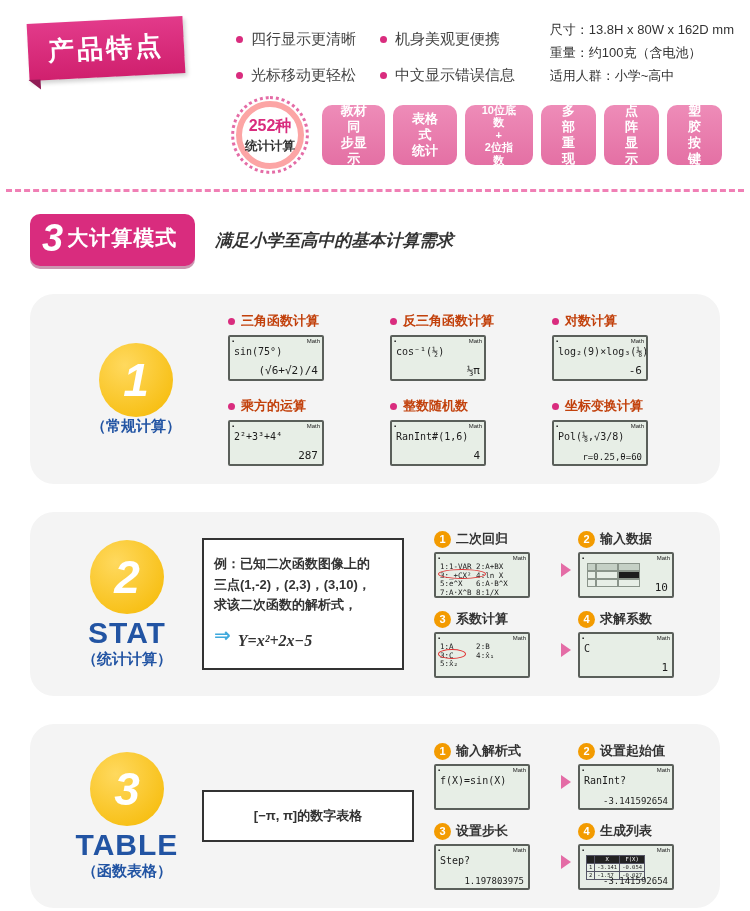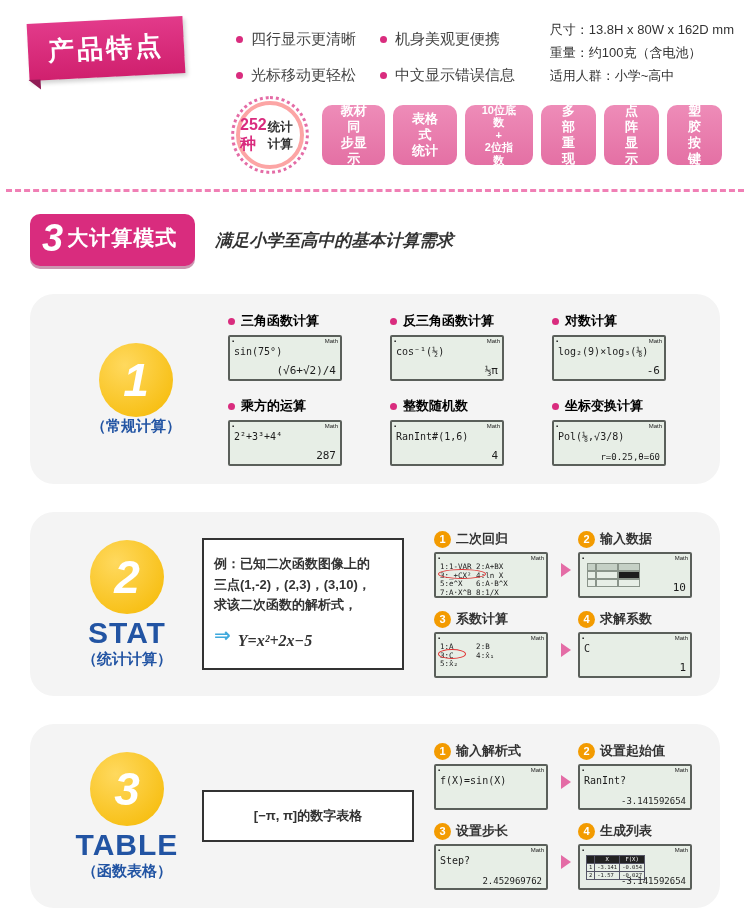--- a/index.html
+++ b/index.html
@@ -11,21 +11,21 @@
 .ribbon{position:absolute;left:2px;top:6px;background:linear-gradient(180deg,#e23a8a,#d0206e);color:#fff;font-size:26px;font-weight:bold;letter-spacing:3px;padding:11px 20px;transform:rotate(-3deg);box-shadow:2px 3px 4px rgba(0,0,0,.18);}
 .ribbon:before{content:"";position:absolute;left:-1px;bottom:-9px;border-top:10px solid #8f1c55;border-left:12px solid transparent;}
 .features{display:flex;gap:24px;margin-left:26px;padding-top:16px;}
 .fcol{display:flex;flex-direction:column;gap:17px;}
 .feat{display:flex;align-items:center;gap:8px;font-size:15px;color:#444;white-space:nowrap;font-family:Liberation Mono, monospace;}
 .pdot{width:7px;height:7px;border-radius:50%;background:#d92c7e;flex-shrink:0;}
 .specs{margin-left:auto;font-size:13px;color:#333;line-height:23px;padding-top:4px;white-space:nowrap;}
 
 
 .row2{display:flex;align-items:center;margin:14px 28px 0 236px;}
-.count{width:68px;height:68px;border-radius:50%;border:4px solid #fca5a5;outline:3px dotted #e46ca6;outline-offset:2px;display:flex;align-items:center;justify-content:center;background:#fff;flex-shrink:0;}
+.count{width:68px;height:68px;border-radius:50%;border:6px solid #fca5a5;outline:3px dotted #e46ca6;outline-offset:2px;display:flex;flex-direction:column;align-items:center;justify-content:center;background:#fff;flex-shrink:0;}
 .count .t{color:#d92c7e;font-weight:bold;font-size:16px;}
 .count .b{font-size:12.5px;color:#333;font-weight:bold;margin-top:1px;}
 .chips{display:flex;gap:8px;margin-left:18px;}
 .chip{min-width:55px;height:60px;border-radius:10px;background:linear-gradient(180deg,#ee8cb8,#e470a4);color:#fff;font-size:13px;font-weight:bold;display:flex;flex-direction:column;align-items:center;justify-content:center;line-height:16px;padding:0 16px;text-align:center;}
 .chip.small{font-size:11px;line-height:12.5px;min-width:66px;}
 
 .divider{margin:20px 6px 0;border-top:3px dashed #f07fb5;}
 
 
 .modes{display:flex;align-items:center;gap:20px;margin:22px 0 0 30px;}
@@ -36,24 +36,24 @@
 
 
 .card{margin:28px 30px 0;background:#f4f4f4;border-radius:24px;display:flex;padding:18px 22px;}
 .mode-left{width:168px;display:flex;flex-direction:column;align-items:center;justify-content:center;flex-shrink:0;}
 .bignum{width:74px;height:74px;border-radius:50%;background:radial-gradient(circle at 35% 30%,#ffd95e,#f5b800);color:#fff;font-size:46px;font-weight:bold;font-style:italic;display:flex;align-items:center;justify-content:center;}
 .mode-name{color:#2254a3;font-size:30px;font-weight:800;letter-spacing:1px;margin-top:2px;}
 .mode-cname{color:#2254a3;font-size:15px;font-weight:bold;}
 
 
 .ex-grid{flex:1;display:grid;grid-template-columns:repeat(3,1fr);gap:16px 16px;align-content:center;justify-items:start;padding-left:8px;}
-.exlab{display:flex;align-items:center;gap:6px;font-size:13px;font-weight:bold;color:#000000;margin-bottom:5px;white-space:nowrap;}
-
-
-.screen{position:relative;width:114px;height:46px;background:#e7eee6;border:2px solid #5a5f5a;border-radius:2px;font-family:"DejaVu Sans Mono",monospace;color:#1c1c1c;padding:9px 4px 2px;overflow:hidden;}
+.exlab{display:flex;align-items:center;gap:6px;font-size:13px;font-weight:bold;color:#c2410c;margin-bottom:5px;white-space:nowrap;}
+
+
+.screen{position:relative;width:96px;height:46px;background:#e7eee6;border:2px solid #5a5f5a;border-radius:2px;font-family:"DejaVu Sans Mono",monospace;color:#1c1c1c;padding:9px 4px 2px;overflow:hidden;}
 .sline{position:absolute;top:1px;left:2px;right:2px;display:flex;justify-content:space-between;font-size:6px;line-height:6px;color:#222;font-family:"Liberation Sans",sans-serif;}
 .scr-expr{font-size:10px;line-height:11px;white-space:nowrap;}
 .scr-res{position:absolute;right:4px;bottom:2px;font-size:11px;white-space:nowrap;}
 .scr-res.sm{font-size:9px;}
 .scr-menu{font-size:7.5px;line-height:8.6px;white-space:pre;}
 .oval{position:absolute;border:1.5px solid #e03131;border-radius:50%;}
 
 
 .exbox{align-self:center;background:#fff;border:2px solid #333;padding:14px 10px;font-size:13px;font-weight:600;line-height:1.55;flex-shrink:0;}
 .exbox .c{text-align:center;}
@@ -402,21 +402,21 @@
         <div class="shead">
             <span class="snum">3</span>
             <span class="slabel">设置步长</span>
           </div>
         <div class="screen">
           <div class="sline">
               <span>▪</span>
               <span>Math</span>
             </div>
           <div class="scr-expr">Step?</div>
-          <div class="scr-res sm">2.452969762</div>
+          <div class="scr-res sm">1.197803975</div>
         </div>
       </div>
       <div class="tri"></div>
       <div class="step">
         <div class="shead">
             <span class="snum">4</span>
             <span class="slabel">生成列表</span>
           </div>
         <div class="screen">
           <div class="sline">

